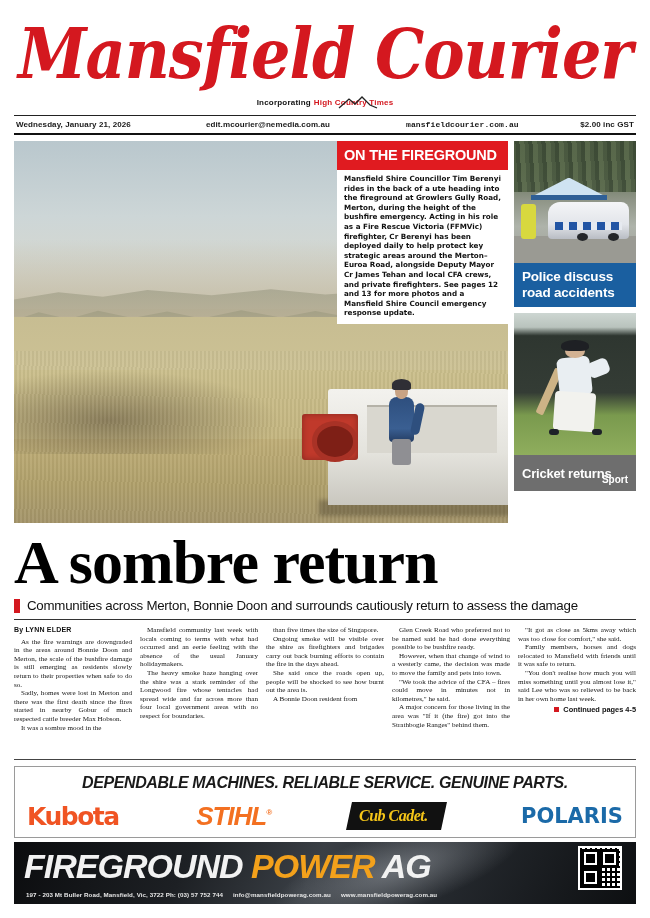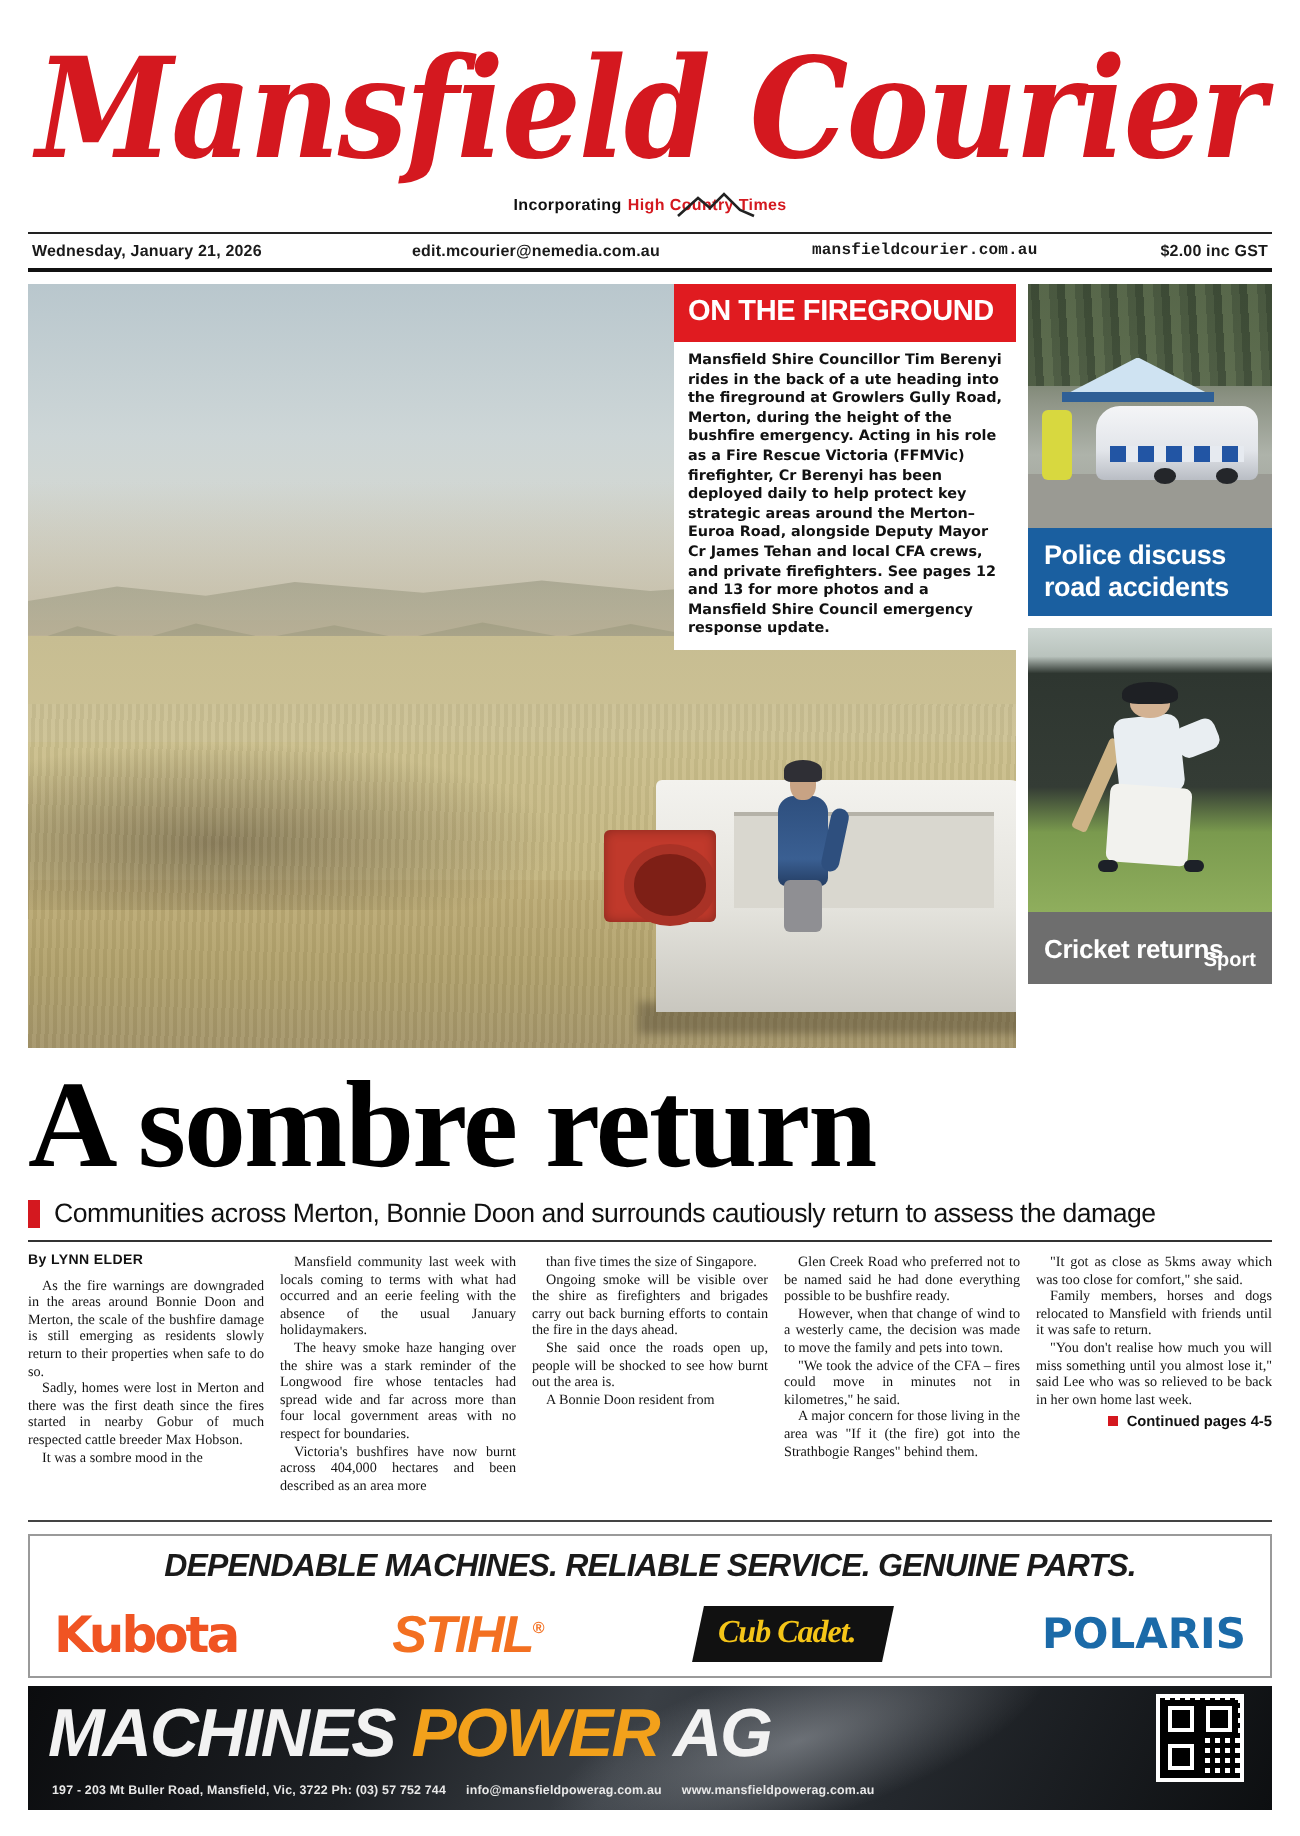--- a/index.html
+++ b/index.html
@@ -634,21 +634,20 @@
     <div class="col">
       <div class="byline">By LYNN ELDER</div>
       <p class="first">As the fire warnings are downgraded in the areas around Bonnie Doon and Merton, the scale of the bushfire damage is still emerging as residents slowly return to their properties when safe to do so.</p>
       <p>Sadly, homes were lost in Merton and there was the first death since the fires started in nearby Gobur of much respected cattle breeder Max Hobson.</p>
       <p>It was a sombre mood in the</p>
     </div>
 
     <div class="col">
       <p>Mansfield community last week with locals coming to terms with what had occurred and an eerie feeling with the absence of the usual January holidaymakers.</p>
       <p>The heavy smoke haze hanging over the shire was a stark reminder of the Longwood fire whose tentacles had spread wide and far across more than four local government areas with no respect for boundaries.</p>
-      <p>Victoria's bushfires have now burnt across 404,000 hectares and been described as an area more</p>
     </div>
 
     <div class="col">
       <p>than five times the size of Singapore.</p>
       <p>Ongoing smoke will be visible over the shire as firefighters and brigades carry out back burning efforts to contain the fire in the days ahead.</p>
       <p>She said once the roads open up, people will be shocked to see how burnt out the area is.</p>
       <p>A Bonnie Doon resident from</p>
     </div>
 
     <div class="col">
@@ -675,21 +674,21 @@
     <div class="ad-brands">
       <div class="brand-kubota">Kubota</div>
       <div class="brand-stihl"><span>STIHL</span><sup>®</sup></div>
       <div class="brand-cub"><span>Cub Cadet.</span></div>
       <div class="brand-polaris">POLARIS</div>
     </div>
   </div>
 
   <div class="footer">
     <div class="footer-title">
-      <span class="ft-w">MACHINES</span>
+      <span class="ft-w">FIREGROUND</span>
       <span class="ft-o">POWER</span>
       <span class="ft-w">AG</span>
     </div>
     <div class="footer-contact">
       <span>197 - 203 Mt Buller Road, Mansfield, Vic, 3722 Ph: (03) 57 752 744</span><span class="sep"></span><span>info@mansfieldpowerag.com.au</span><span class="sep"></span><span>www.mansfieldpowerag.com.au</span>
     </div>
     <div class="qr">
       <div class="qr-inner">
         <div class="qr-eye e1"></div>
         <div class="qr-eye e2"></div>

